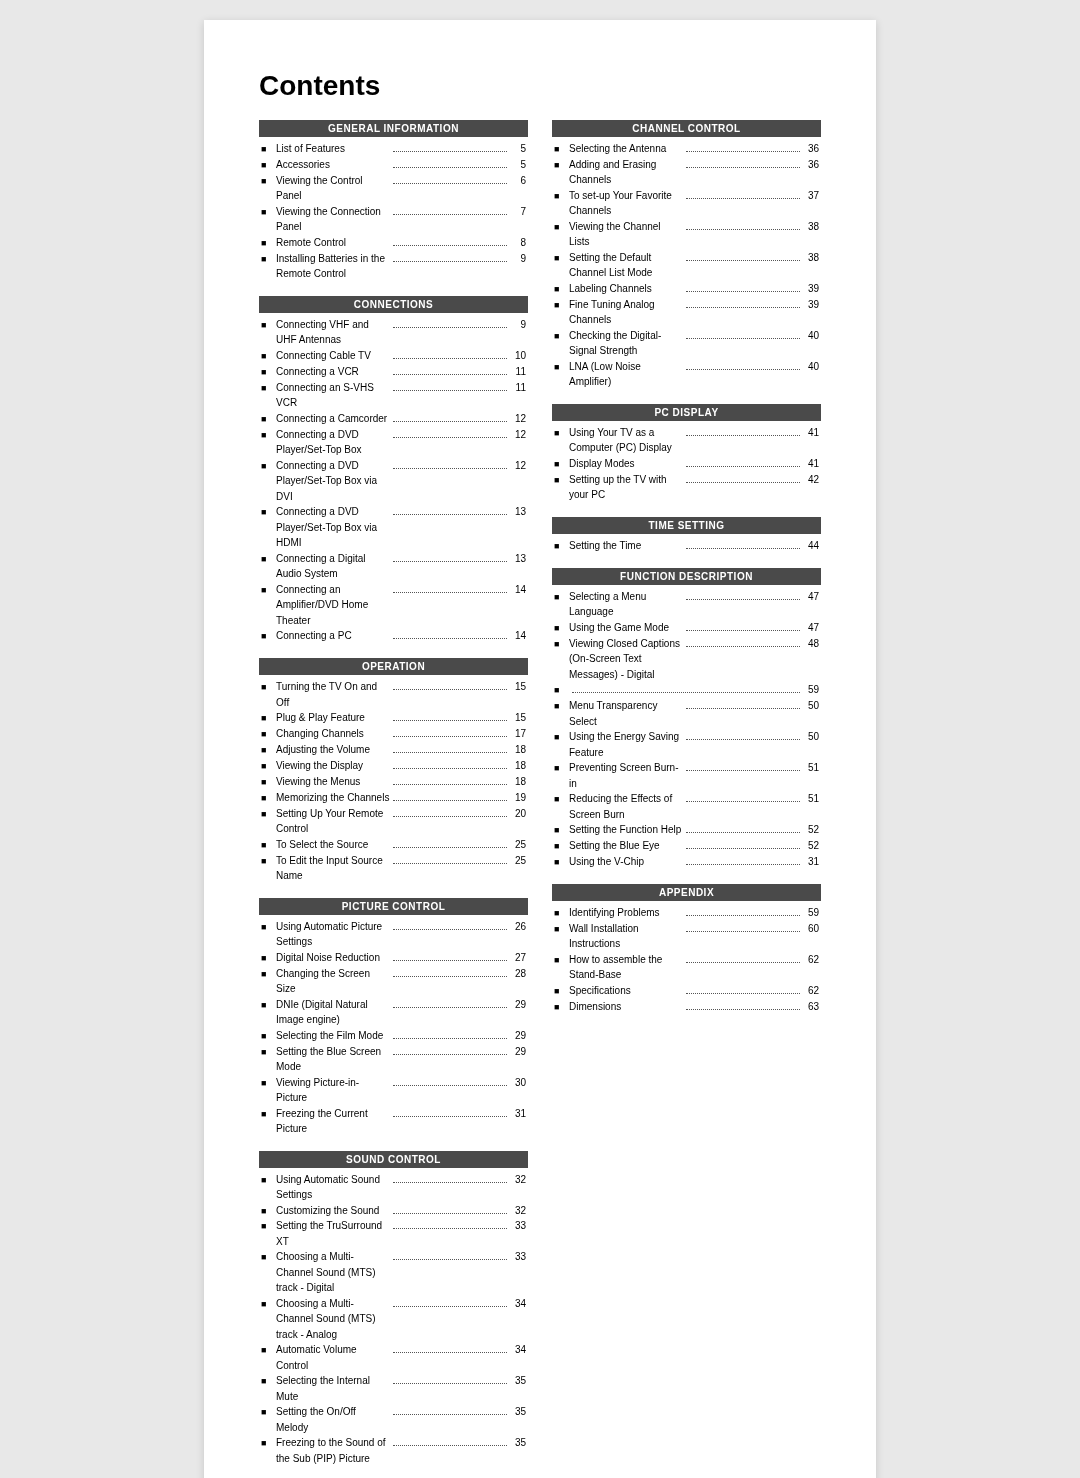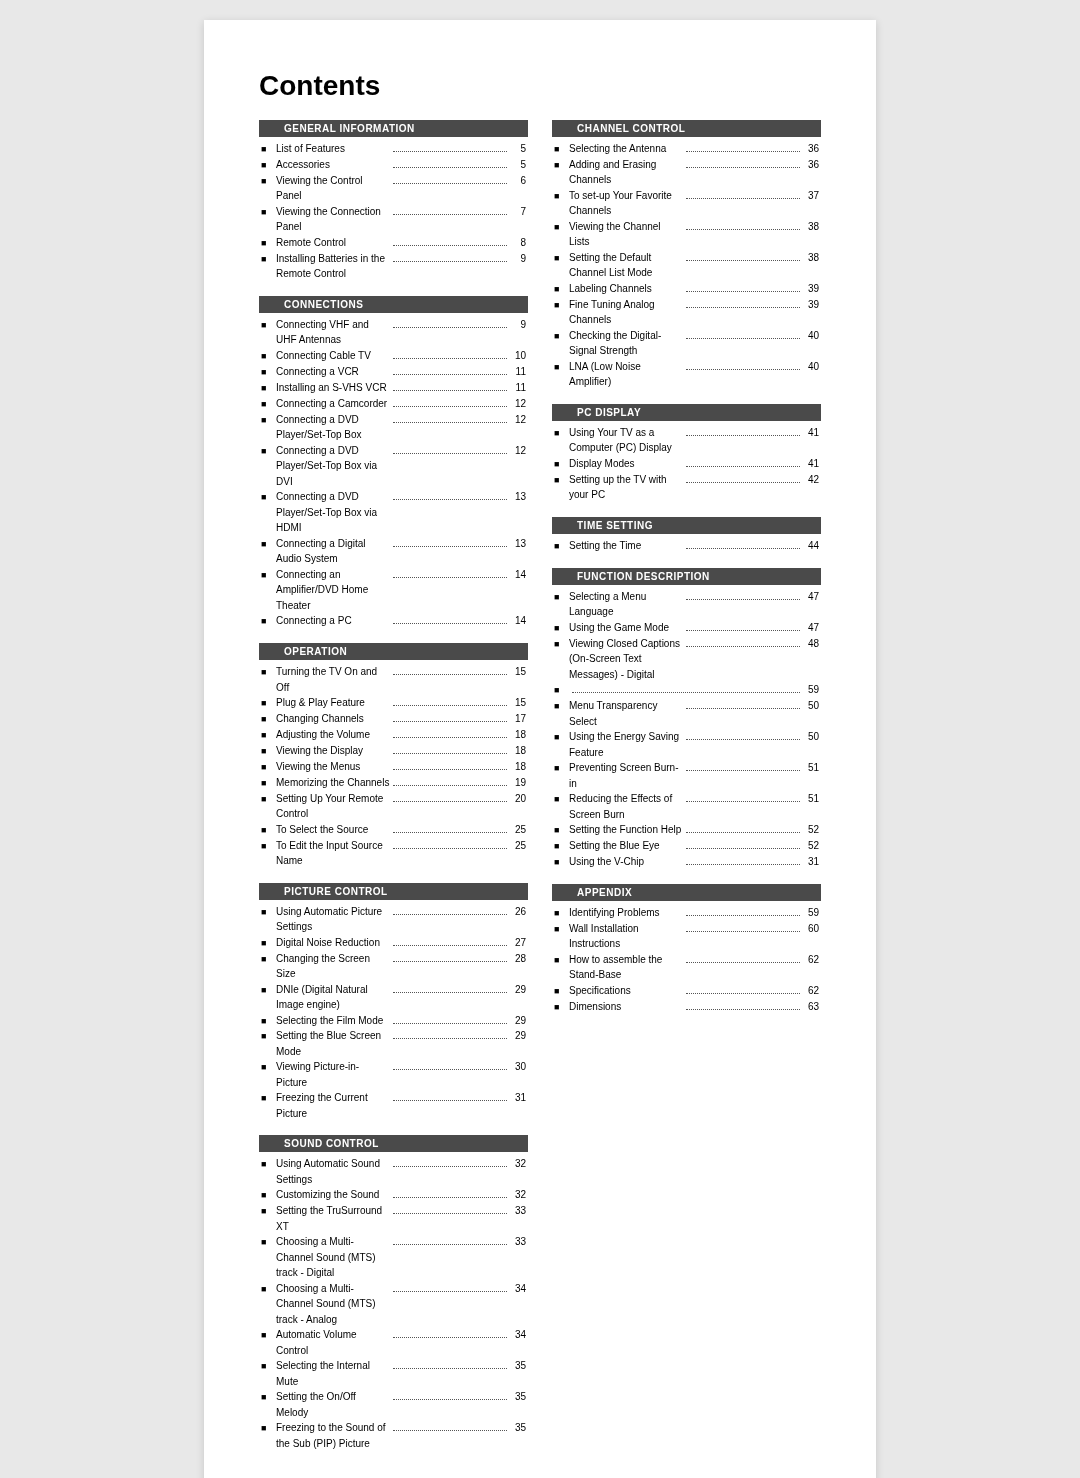--- a/index.html
+++ b/index.html
@@ -39,20 +39,21 @@
     }
     .section-header {
       background: #4a4a4a;
       color: #fff;
       font-size: 10px;
       font-weight: bold;
       padding: 3px 25px;
       text-transform: uppercase;
       letter-spacing: 0.5px;
       margin-bottom: 4px;
+      text-align: center;
     }
     .toc-list {
       list-style: none;
       padding: 0;
     }
     .toc-list li {
       display: flex;
       align-items: baseline;
       font-size: 10px;
       line-height: 1.55;
@@ -184,21 +185,21 @@
               <span class="page-num">10</span>
             </li>
             <li>
               <span class="bullet">■</span>
               <span class="entry-text">Connecting a VCR</span>
               <span class="dots"></span>
               <span class="page-num">11</span>
             </li>
             <li>
               <span class="bullet">■</span>
-              <span class="entry-text">Installing an S-VHS VCR</span>
+              <span class="entry-text">Connecting an S-VHS VCR</span>
               <span class="dots"></span>
               <span class="page-num">11</span>
             </li>
             <li>
               <span class="bullet">■</span>
               <span class="entry-text">Connecting a Camcorder</span>
               <span class="dots"></span>
               <span class="page-num">12</span>
             </li>
             <li>

